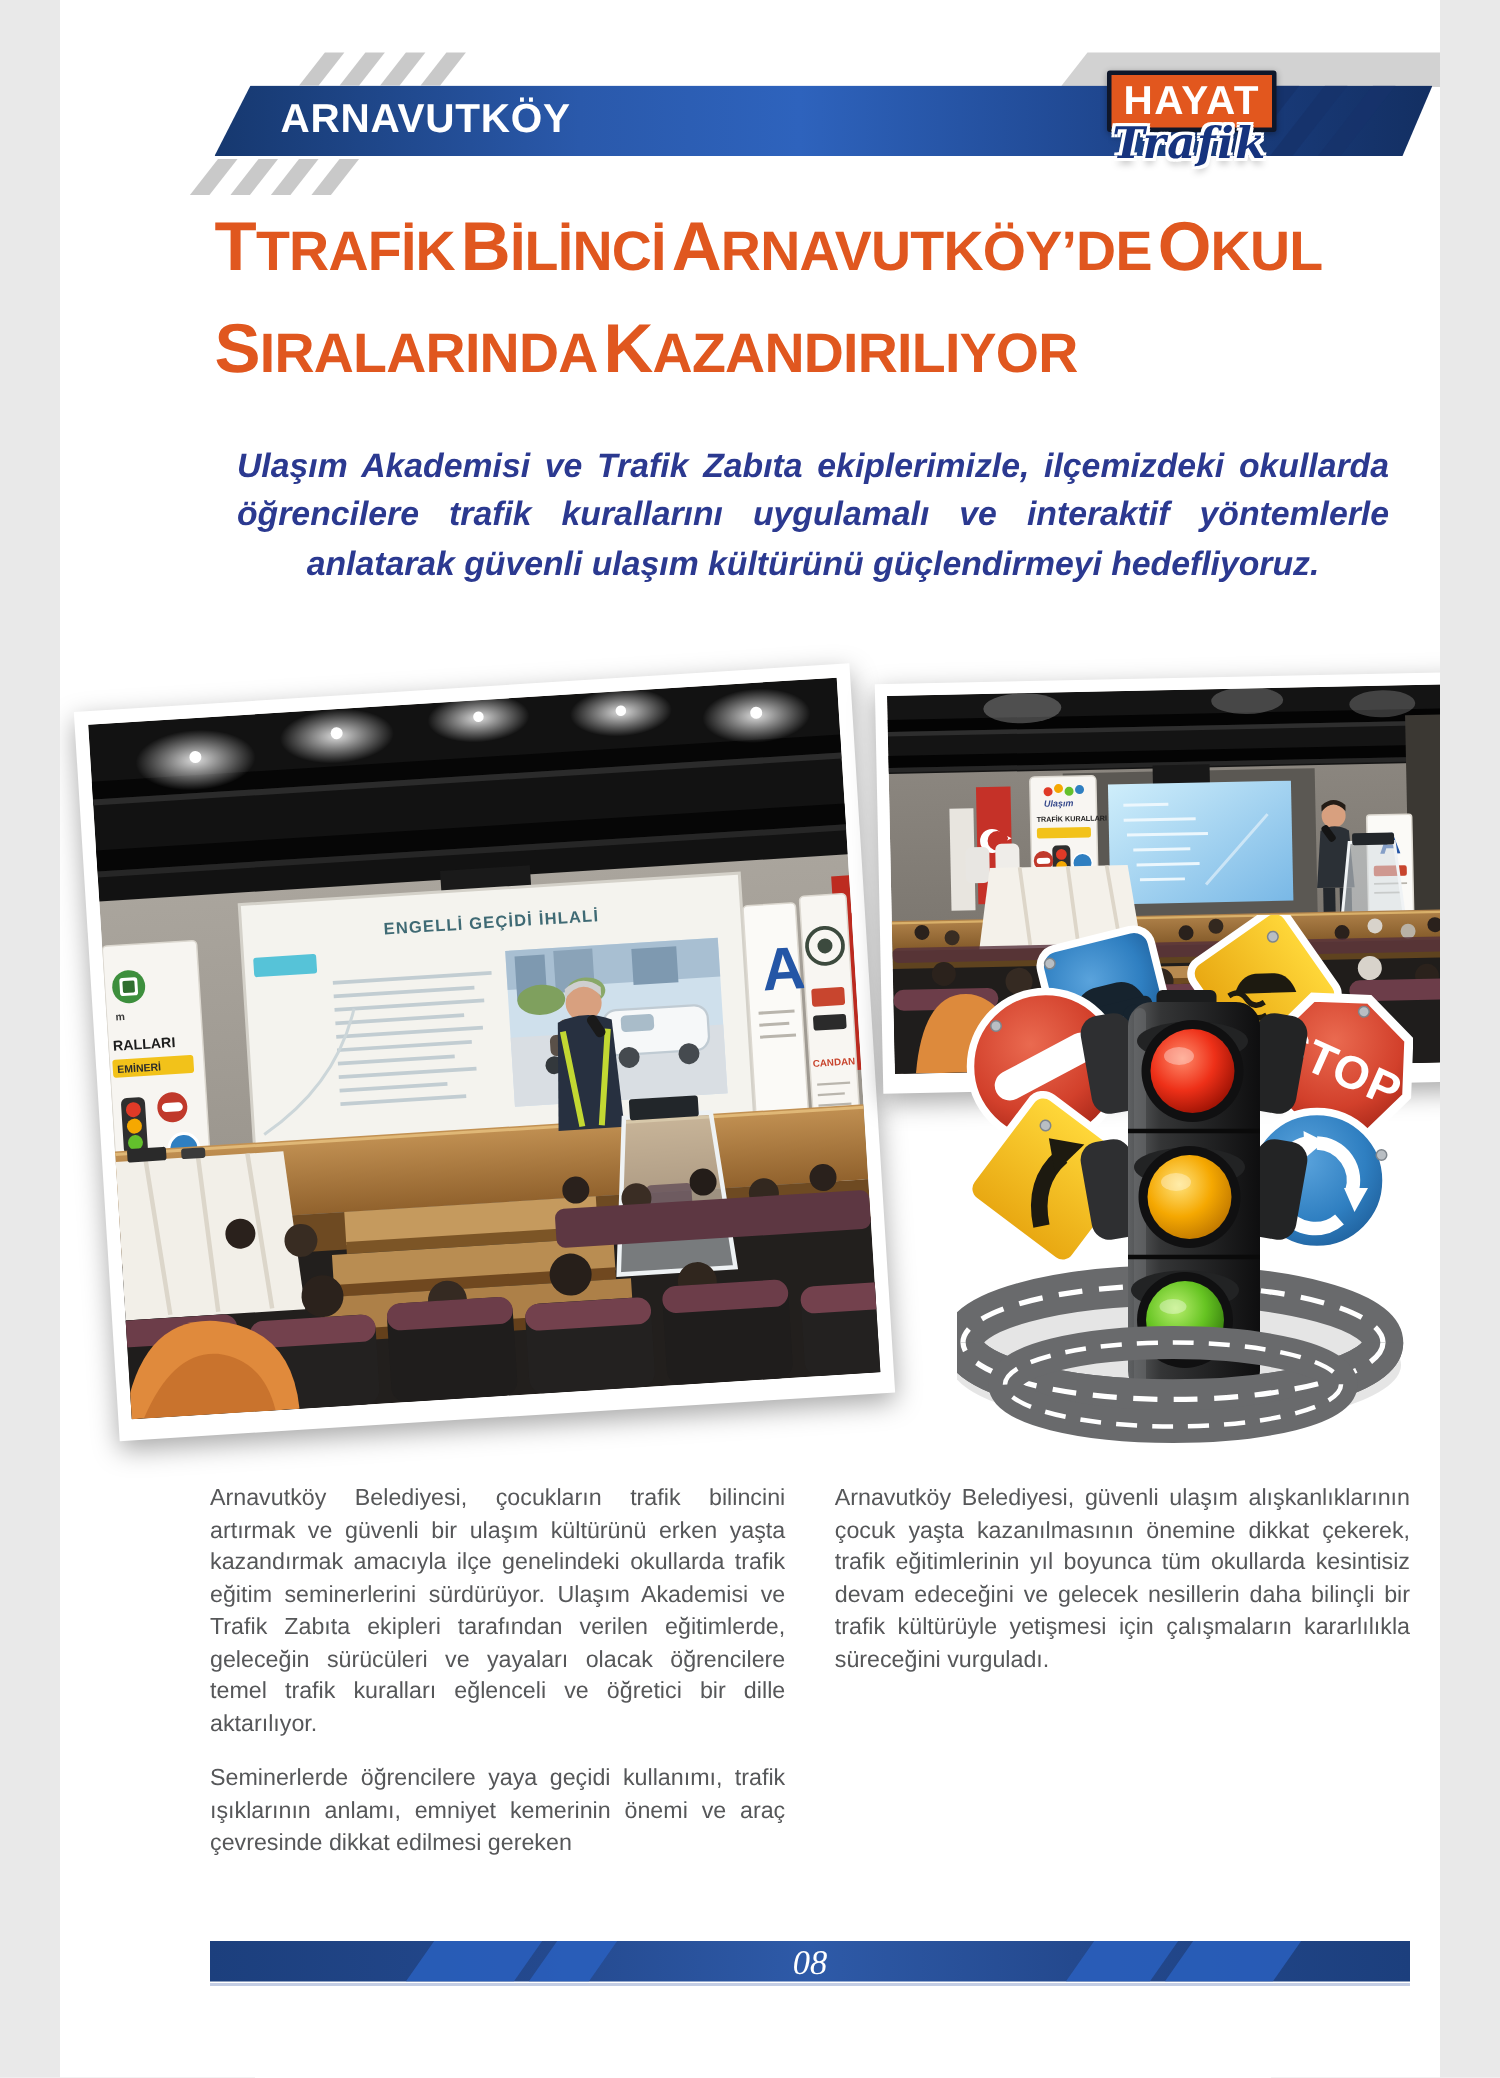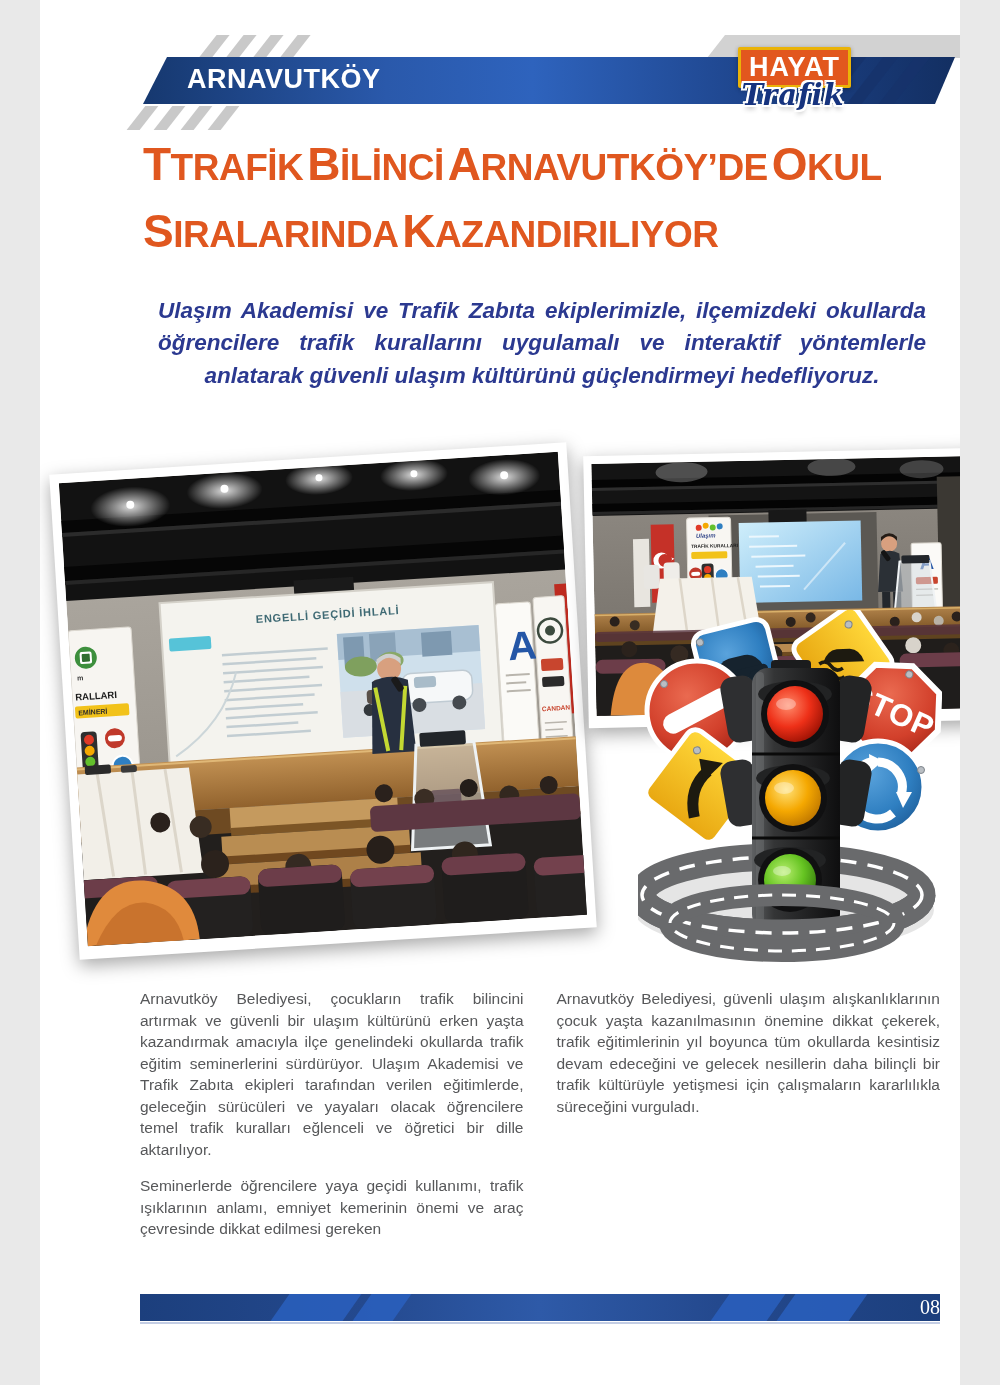--- a/index.html
+++ b/index.html
@@ -16,21 +16,21 @@
     background:linear-gradient(90deg,#16386f,#2a59ab 30%,#2e63bd 48%,#1c4186 78%,#132f62);
     clip-path:polygon(24px 0,100% 0,calc(100% - 20px) 100%,0 100%);
   }
   .hdr-bar .brand{
     position:absolute;left:44px;top:7px;color:#fff;font-weight:bold;
     font-size:27px;letter-spacing:.5px;
   }
   .hdr-bar .darkstripe{position:absolute;top:0;width:15px;height:47px;background:#16336b;opacity:.85;transform:skewX(-38deg);}
   .logo{position:absolute;left:698px;top:47px;z-index:5;text-align:center;width:110px;}
   .logo-box{
-    display:inline-block;background:#e2571e;border:3px solid #eab308;border-radius:2px;
+    display:inline-block;background:#e2571e;border:3px solid #0f172a;border-radius:2px;
     box-shadow:0 1px 4px rgba(0,0,0,.3);padding:2px 8px;
   }
   .logo-box span{color:#fff;font-weight:800;font-size:27px;letter-spacing:1px;}
   .logo-script{
     margin-top:-10px;font-family:"DejaVu Serif",serif;font-style:italic;font-weight:bold;
     font-size:29px;color:#16337e;letter-spacing:1px;
     text-shadow:-2px -2px 0 #fff,2px -2px 0 #fff,-2px 2px 0 #fff,2px 2px 0 #fff,
                 0 -2px 0 #fff,0 2px 0 #fff,-2px 0 0 #fff,2px 0 0 #fff,0 4px 5px rgba(0,0,0,.25);
   }
   
@@ -51,22 +51,22 @@
   .bodycols{position:absolute;top:988px;left:100px;width:800px;display:flex;gap:33px;}
   .col{width:385px;color:#565759;font-size:15.5px;line-height:21.5px;text-align:justify;}
   .col p{margin:0 0 15px 0;}
   
   .footer-bar{
     position:absolute;left:100px;top:1294px;width:800px;height:27px;overflow:hidden;
     background:linear-gradient(90deg,#1c3f7d,#24498e 28%,#2e5aa8 50%,#24498e 72%,#1c3f7d);
   }
   .footer-bar .fstripe{position:absolute;top:0;height:27px;background:#2a62c2;opacity:.8;transform:skewX(-35deg);}
   .footer-num{
-    position:absolute;width:100%;text-align:right;top:2px;color:#fff;
-    font-family:"Liberation Serif",serif;font-size:20px;
+    position:absolute;width:100%;text-align:center;top:2px;color:#fff;
+    font-family:"Liberation Serif",serif;font-size:23px;font-style:italic;
   }
   .footer-line{position:absolute;left:100px;top:1322px;width:800px;height:2px;background:#c3cde4;}
 </style>
 </head>
 <body>
 
 <div class="page">
 
   <div>
     <div class="stripe" style="left:168px;top:35px;height:22px;"></div>

